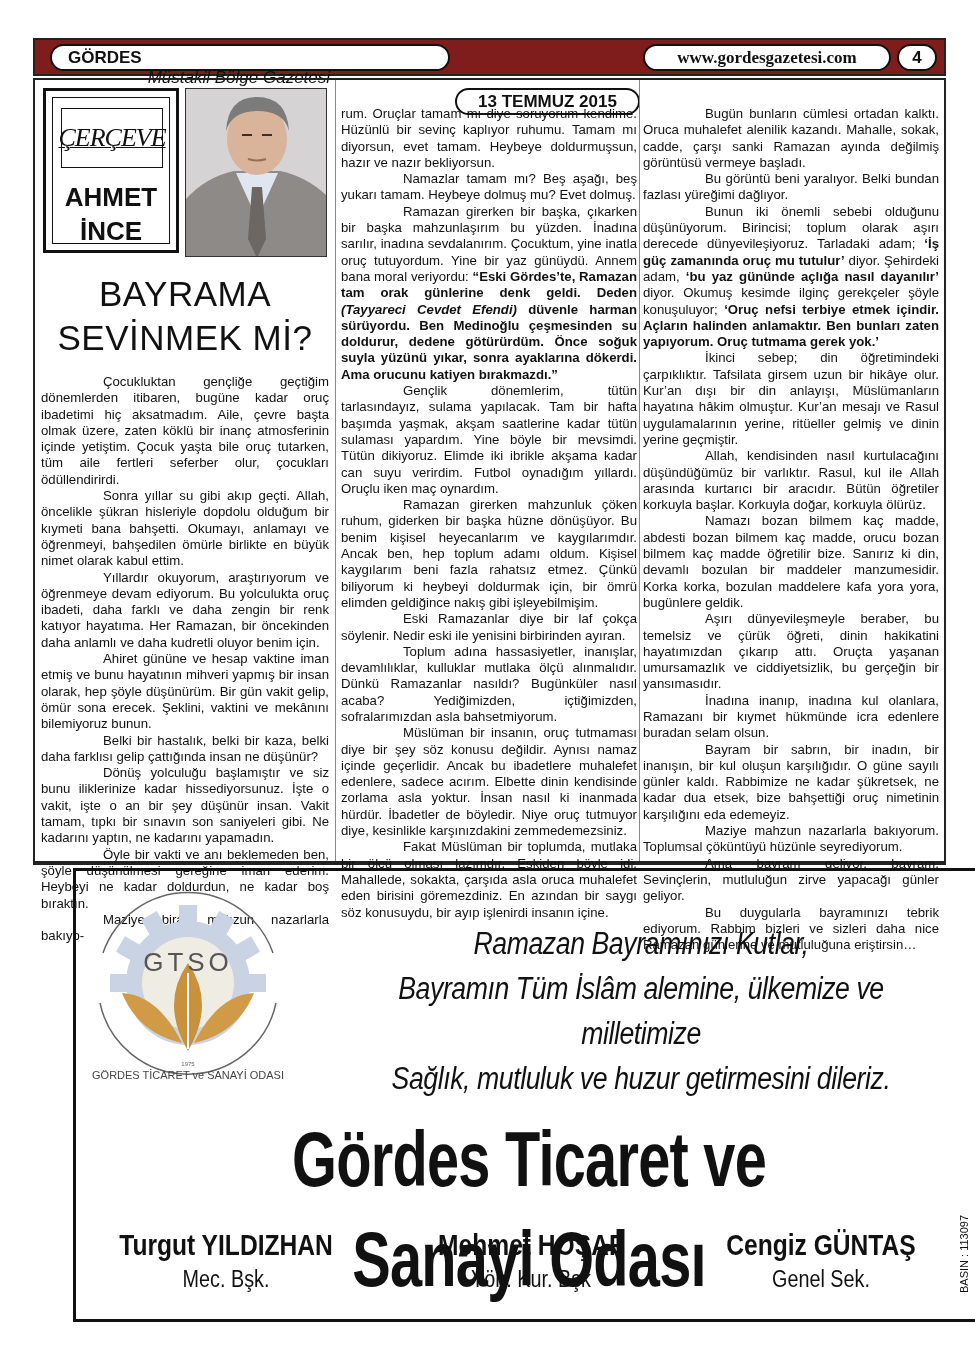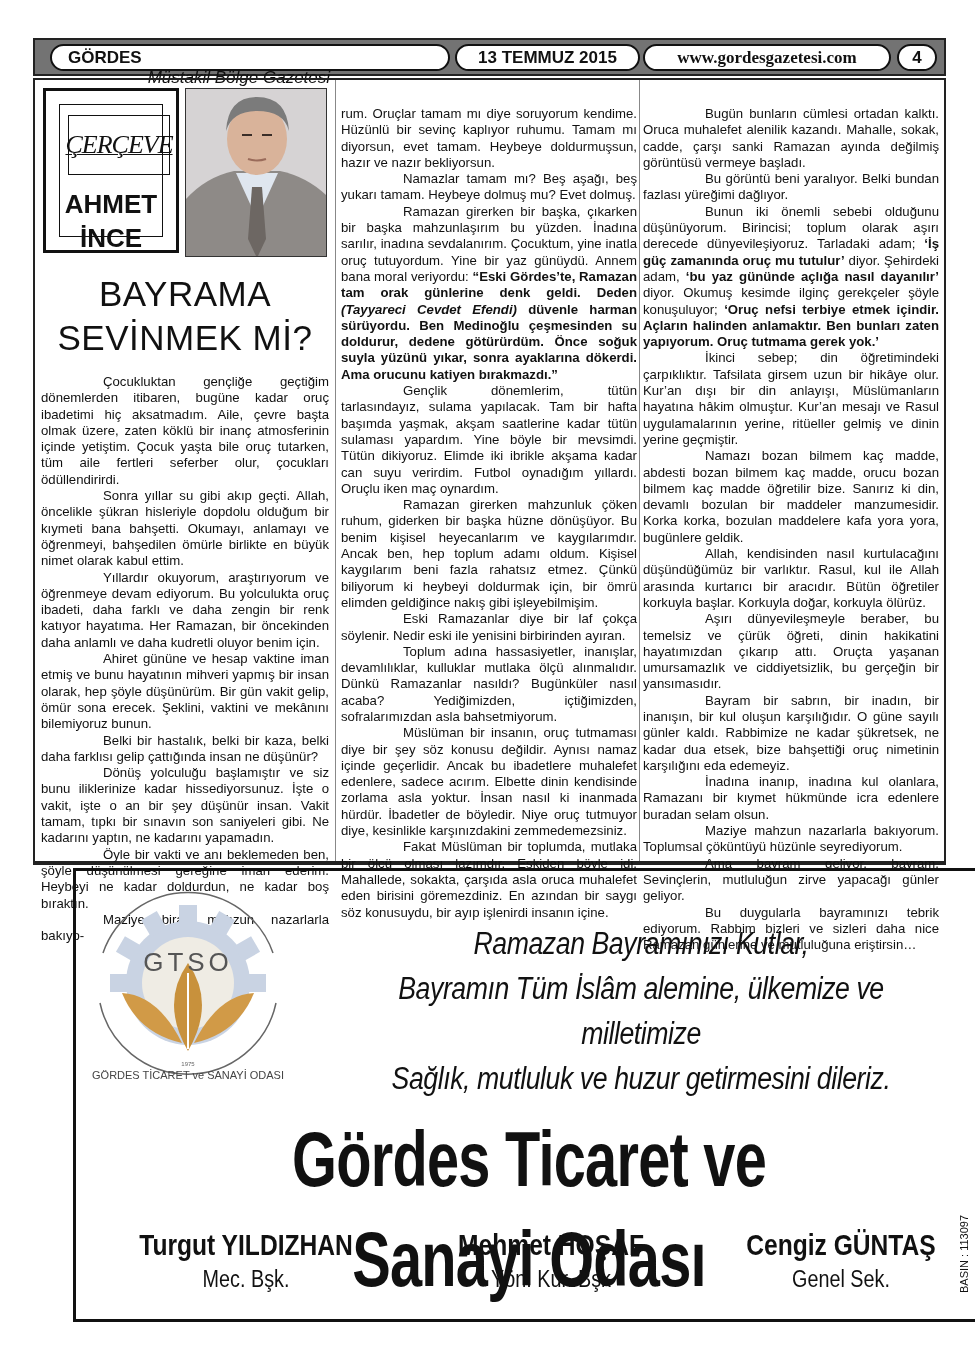--- a/index.html
+++ b/index.html
@@ -1,49 +1,49 @@
 <!DOCTYPE html>
 <html><head>
 <meta charset="utf-8">
 <style>
   html, body { margin: 0; padding: 0; background: #ffffff; }
   body { width: 975px; height: 1349px; position: relative; overflow: hidden; font-family: "Liberation Sans", sans-serif; color: #111; }
 
   
-  .masthead { position: absolute; left: 33px; top: 38px; width: 913px; height: 38px; background: #737373; border: 2px solid #222; box-sizing: border-box; }
+  .masthead { position: absolute; left: 33px; top: 38px; width: 913px; height: 38px; background: #7f1d1d; border: 2px solid #222; box-sizing: border-box; }
   .pill { position: absolute; top: 4px; height: 27px; background: #fff; border: 2px solid #111; border-radius: 14px; box-sizing: border-box; display: flex; align-items: center; justify-content: center; font-size: 17px; font-weight: bold; white-space: nowrap; }
   .pill.p1 { left: 15px; width: 400px; justify-content: flex-start; padding-left: 16px; }
   .pill.p1 .sub { font-weight: normal; font-style: italic; margin-left: 6px; margin-top: 41px; }
-  .pill.p2 { left: 420px; width: 185px; }
+  .pill.p2 { left: 420px; width: 185px; margin-top: 44px; }
   .pill.p3 { left: 608px; width: 248px; font-family: Liberation Serif, serif; }
   .pill.p4 { left: 862px; width: 40px; }
 
   
   .article { position: absolute; left: 33px; top: 78px; width: 913px; height: 787px; border: 2px solid #222; border-bottom-width: 4px; box-sizing: border-box; }
   .col { position: absolute; top: 2px; font-size: 13.2px; line-height: 16.3px; text-align: justify; margin-top: 24px; }
   .col p { margin: 0; text-indent: 62px; }
   .col p.noind { text-indent: 0; }
   .col1 { left: 6px; width: 288px; top: 270px; }
   .col2 { left: 306px; width: 296px; }
   .col3 { left: 608px; width: 296px; }
   .colrule { position: absolute; top: 0; bottom: 0; border-left: 1px solid #888; }
 
-  .cerceve-box { position: absolute; left: 8px; top: 8px; width: 136px; height: 165px; border: 3px solid #111; box-sizing: border-box; padding: 13px; }
+  .cerceve-box { position: absolute; left: 8px; top: 8px; width: 136px; height: 165px; border: 3px solid #111; box-sizing: border-box; padding: 6px; }
   .cerceve-inner { border: 1px solid #111; height: 100%; box-sizing: border-box; position: relative; }
   .cerceve-label { position: absolute; left: 8px; top: 10px; width: 102px; height: 60px; border: 1px solid #111; box-sizing: border-box; display: flex; align-items: center; justify-content: center; font-family: "Liberation Serif", serif; font-style: italic; font-size: 26px; letter-spacing: -1px; text-decoration: underline; text-decoration-thickness: 1px; }
   .author { position: absolute; left: 0; right: 0; top: 82px; text-align: center; font-weight: bold; font-size: 26px; line-height: 34px; }
   .photo { position: absolute; left: 150px; top: 8px; width: 142px; height: 169px; border: 1px solid #333; box-sizing: border-box; background: linear-gradient(180deg, #d8d6d8 0%, #cfcccd 100%); overflow: hidden; }
   .headline { position: absolute; left: 6px; top: 192px; width: 288px; text-align: center; font-weight: normal; font-size: 35px; line-height: 44px; letter-spacing: 0.5px; }
 
   
   .ad { position: absolute; left: 33px; top: 868px; width: 912px; height: 454px; border: 3px solid #111; box-sizing: border-box; margin-left: 40px; }
   .logo { position: absolute; left: 12px; top: 12px; width: 200px; height: 210px; }
   .greeting { position: absolute; left: 230px; top: 50px; width: 670px; text-align: center; font-style: italic; font-size: 31px; line-height: 45px; transform: scaleX(0.86); transform-origin: center top; letter-spacing: -0.5px; }
   .orgname { position: absolute; left: 0; width: 906px; top: 238px; text-align: center; font-weight: bold; font-size: 78px; line-height: 100px; transform: scaleX(0.74); transform-origin: center top; letter-spacing: -1px; }
-  .officer { position: absolute; top: 356px; width: 300px; text-align: center; padding-left: 20px; }
+  .officer { position: absolute; top: 356px; width: 300px; text-align: center; }
   .officer .nm { font-weight: bold; font-size: 30px; line-height: 36px; transform: scaleX(0.82); }
   .officer .rl { font-size: 23px; line-height: 32px; transform: scaleX(0.86); }
   .o1 { left: 0px; } .o2 { left: 305px; } .o3 { left: 595px; }
   .basin { position: absolute; right: 10px; top: 330px; width: 16px; height: 110px; }
   .basin span { position: absolute; left: -47px; top: 47px; width: 110px; text-align: center; font-size: 11px; transform: rotate(-90deg); white-space: nowrap; }
 </style>
 </head>
 <body>
 
 <div class="masthead">
@@ -116,25 +116,25 @@
     <p>Fakat Müslüman bir toplumda, mutlaka bir ölçü olması lazımdır. Eskiden böyle idi. Mahallede, sokakta, çarşıda asla oruca muhalefet eden birisini göremezdiniz. En azından bir saygı söz konusuydu, bir ayıp işlenirdi insanın içine.</p>
   </div>
 
   <div class="colrule" style="left:604px;"></div>
 
   <div class="col col3">
     <p>Bugün bunların cümlesi ortadan kalktı. Oruca muhalefet alenilik kazandı. Mahalle, sokak, cadde, çarşı sanki Ramazan ayında değilmiş görüntüsü vermeye başladı.</p>
     <p>Bu görüntü beni yaralıyor. Belki bundan fazlası yüreğimi dağlıyor.</p>
     <p><span>Bunun iki önemli sebebi olduğunu düşünüyorum. Birincisi; toplum olarak aşırı derecede dünyevileşiyoruz. Tarladaki adam; </span><b>‘İş güç zamanında oruç mu tutulur’</b><span> diyor. Şehirdeki adam, </span><b>‘bu yaz gününde açlığa nasıl dayanılır’</b><span> diyor. Okumuş kesimde ilginç gerekçeler şöyle konuşuluyor; </span><b>‘Oruç nefsi terbiye etmek içindir. Açların halinden anlamaktır. Ben bunları zaten yapıyorum. Oruç tutmama gerek yok.’</b></p>
     <p>İkinci sebep; din öğretimindeki çarpıklıktır. Tafsilata girsem uzun bir hikâye olur. Kur’an dışı bir din anlayışı, Müslümanların hayatına hâkim olmuştur. Kur’an mesajı ve Rasul uygulamalarının yerine, ritüeller gelmiş ve dinin yerine geçmiştir.</p>
+    <p>Allah, kendisinden nasıl kurtulacağını düşündüğümüz bir varlıktır. Rasul, kul ile Allah arasında kurtarıcı bir aracıdır. Bütün öğretiler korkuyla başlar. Korkuyla doğar, korkuyla ölürüz.</p>
     <p>Namazı bozan bilmem kaç madde, abdesti bozan bilmem kaç madde, orucu bozan bilmem kaç madde öğretilir bize. Sanırız ki din, devamlı bozulan bir maddeler manzumesidir. Korka korka, bozulan maddelere kafa yora yora, bugünlere geldik.</p>
-    <p>Allah, kendisinden nasıl kurtulacağını düşündüğümüz bir varlıktır. Rasul, kul ile Allah arasında kurtarıcı bir aracıdır. Bütün öğretiler korkuyla başlar. Korkuyla doğar, korkuyla ölürüz.</p>
     <p>Aşırı dünyevileşmeyle beraber, bu temelsiz ve çürük öğreti, dinin hakikatini hayatımızdan çıkarıp attı. Oruçta yaşanan umursamazlık ve ciddiyetsizlik, bu gerçeğin bir yansımasıdır.</p>
+    <p>İnadına inanıp, inadına kul olanlara, Ramazanı bir kıymet hükmünde icra edenlere buradan selam olsun.</p>
     <p>Bayram bir sabrın, bir inadın, bir inanışın, bir kul oluşun karşılığıdır. O güne sayılı günler kaldı. Rabbimize ne kadar şükretsek, ne kadar dua etsek, bize bahşettiği oruç nimetinin karşılığını eda edemeyiz.</p>
-    <p>İnadına inanıp, inadına kul olanlara, Ramazanı bir kıymet hükmünde icra edenlere buradan selam olsun.</p>
     <p>Maziye mahzun nazarlarla bakıyorum. Toplumsal çöküntüyü hüzünle seyrediyorum.</p>
     <p>Ama bayram geliyor, bayram. Sevinçlerin, mutluluğun zirve yapacağı günler geliyor.</p>
     <p>Bu duygularla bayramınızı tebrik ediyorum. Rabbim bizleri ve sizleri daha nice Ramazan günlerine ve mutluluğuna eriştirsin…</p>
   </div>
 </div>
 
 <div class="ad">
   <div class="logo">
     <svg width="200" height="210" viewBox="0 0 200 210">
       <g transform="translate(100,100)">

